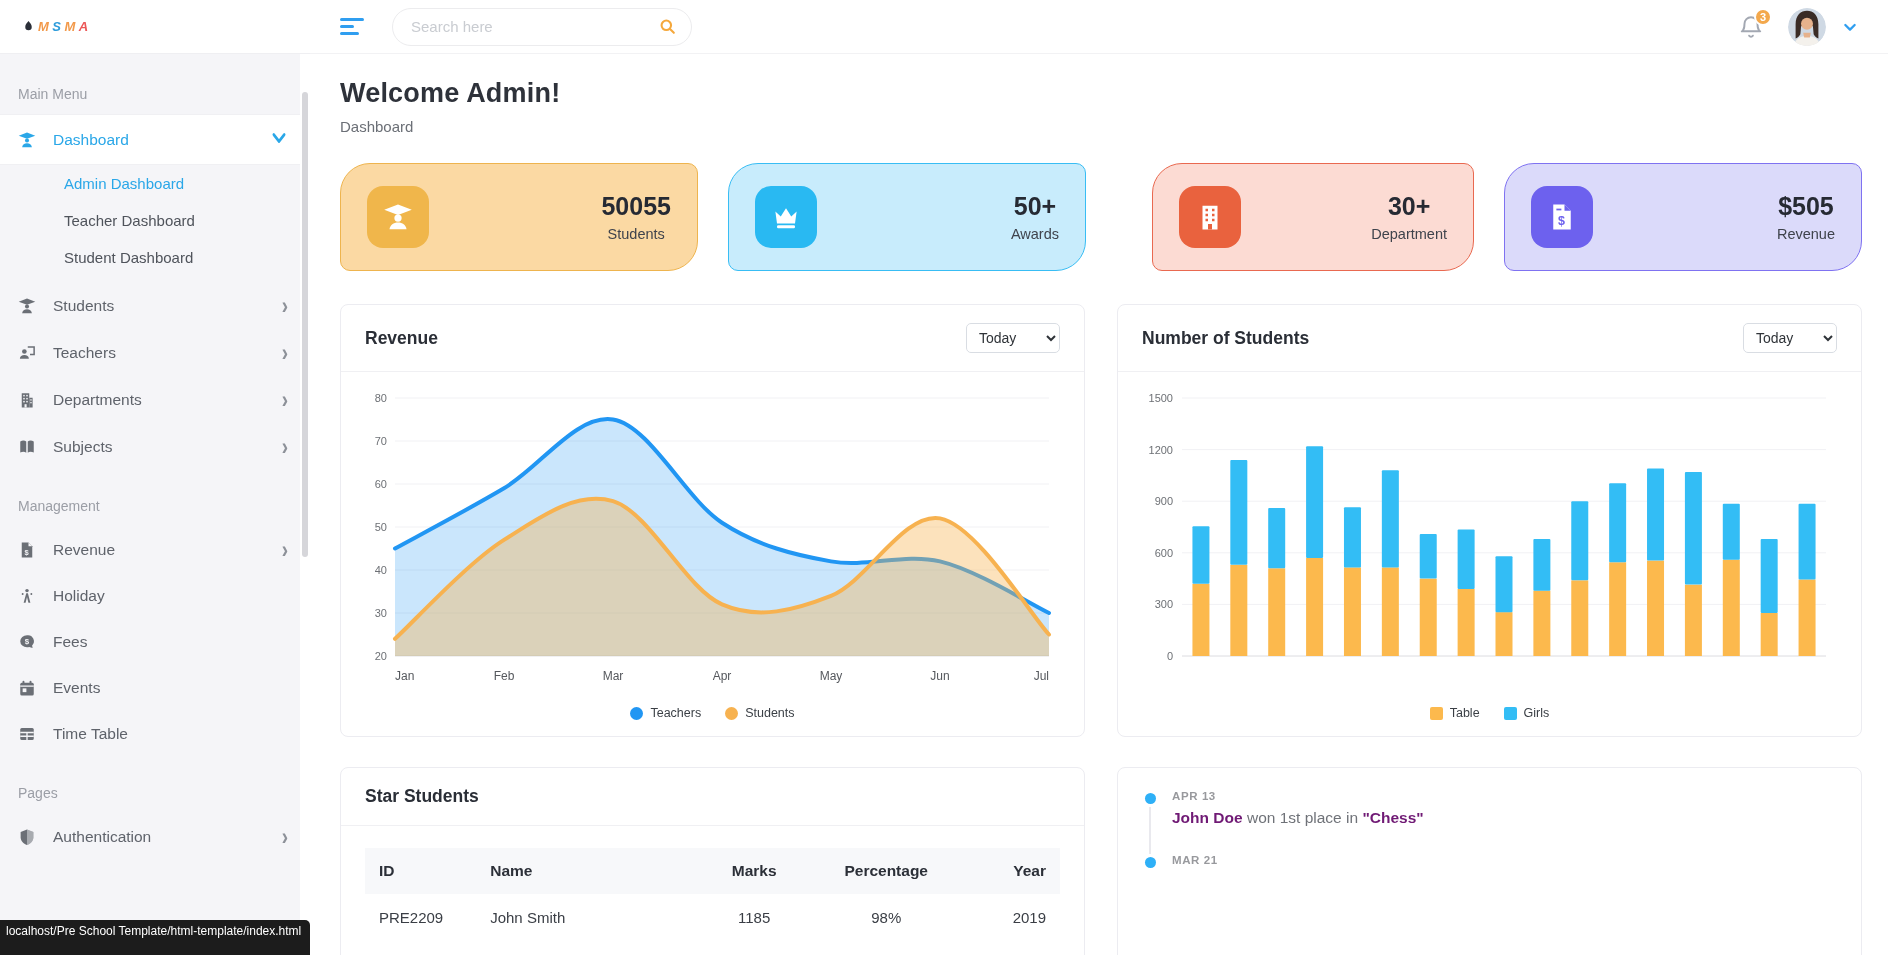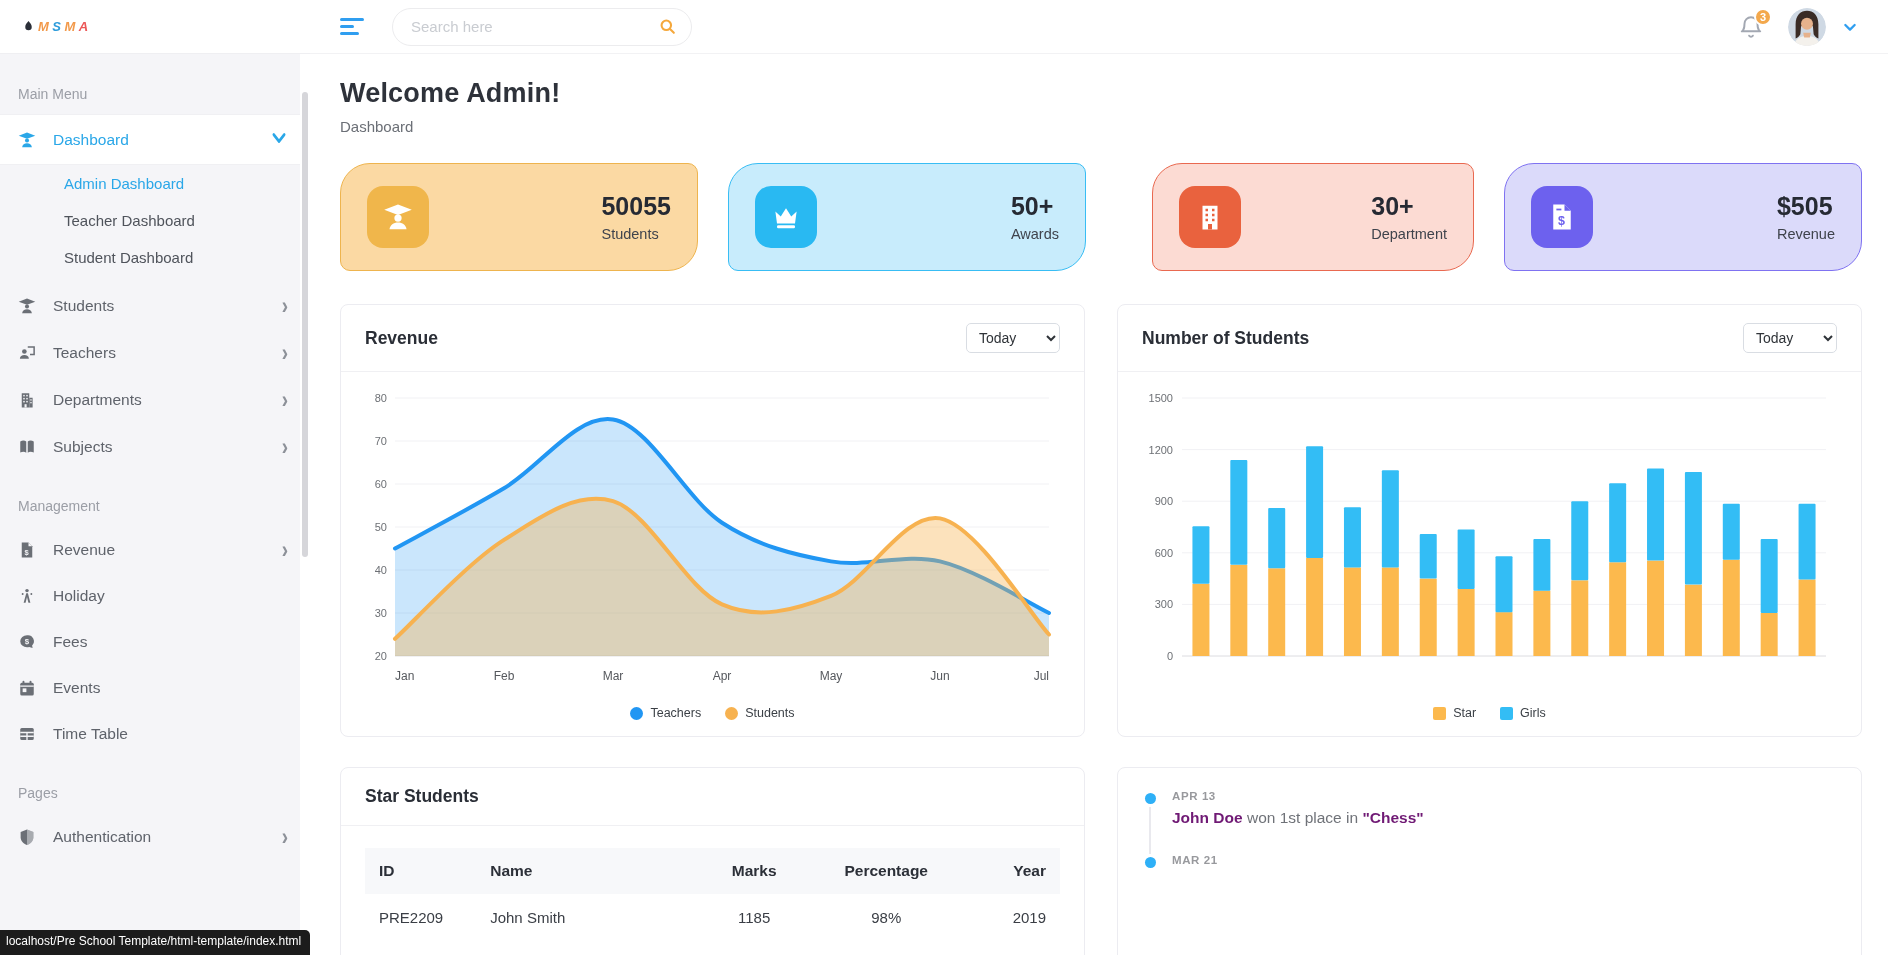--- a/index.html
+++ b/index.html
@@ -58,21 +58,21 @@
   .content { padding:24px 26px 0 30px; }
   .page-title { font-size:27px; font-weight:700; color:#2e323a; letter-spacing:.2px; }
   .breadcrumb { font-size:15px; color:#6b6f76; margin-top:9px; }
 
   .stats-row { display:grid; grid-template-columns:repeat(4,1fr); gap:30px; margin-top:28px; }
   .stat-card { height:108px; border-radius:30px 10px 30px 10px; display:flex;
     align-items:center; justify-content:space-between; padding:0 26px; border:1px solid; }
   .stat-tile { width:62px; height:62px; border-radius:16px; display:flex;
     align-items:center; justify-content:center; }
   .stat-tile svg { width:30px; height:30px; }
-  .stat-right { text-align:left; }
+  .stat-right { text-align:center; }
   .stat-value { font-size:25px; font-weight:700; color:#262a33; }
   .stat-label { font-size:14.5px; color:#3f434c; margin-top:5px; }
   .c-yellow { background:#fbd9a3; border-color:#eeb44e; }
   .c-yellow .stat-tile { background:#f0b64b; --tile:#f0b64b; }
   .c-blue { background:#c8ecfc; border-color:#38bdf4; }
   .c-blue .stat-tile { background:#29b9f2; --tile:#29b9f2; }
   .c-red { background:#fcdbd3; border-color:#e96950;margin-left:36px; }
   .c-red .stat-tile { background:#e9623e; --tile:#e9623e; }
   .c-purple { background:#dbdafa; border-color:#7f72f1; }
   .c-purple .stat-tile { background:#6d61ee; --tile:#6d61ee; }
@@ -106,21 +106,21 @@
   .act-item { display:flex; gap:16px; min-height:64px; }
   .act-rail { display:flex; flex-direction:column; align-items:center; width:12px; }
   .act-dot { width:11px; height:11px; border-radius:50%; background:#2eb0f7; flex:0 0 auto;
     margin-top:3px; }
   .act-line { width:2px; flex:1; background:#e9e9ee; margin-top:3px; }
   .act-date { font-size:11.5px; font-weight:700; color:#98999d; letter-spacing:.6px; }
   .act-text { font-size:15.5px; color:#6f7278; margin-top:7px; }
   .act-text b { color:#701a75; }
 
   .status-bubble { position:absolute; left:0; bottom:0; background:#1c1c1c; color:#fff;
-    font-size:12px; padding:4px 9px 7px 6px; border-radius:0 5px 0 0; z-index:20;
+    font-size:12px; padding:4px 9px 17px 6px; border-radius:0 5px 0 0; z-index:20;
     white-space:nowrap; }
 
   svg text { font-family:"Liberation Sans",sans-serif; }
 </style>
 </head>
 <body>
 
 <aside class="sidebar">
   <div class="logo-bar">
     <div class="logo">
@@ -472,21 +472,21 @@
               <rect x="586.7941176470589" y="119.77999999999999" width="17" height="55.90000000000002" fill="#33bdf5" rx="1"></rect>
               <rect x="624.6764705882354" y="229" width="17" height="43" fill="#fcb94d"></rect>
               <rect x="624.6764705882354" y="155.04" width="17" height="73.96000000000001" fill="#33bdf5" rx="1"></rect>
               <rect x="662.5588235294118" y="195.46" width="17" height="76.53999999999999" fill="#fcb94d"></rect>
               <rect x="662.5588235294118" y="119.77999999999999" width="17" height="75.68000000000002" fill="#33bdf5" rx="1"></rect>
             </svg>
         </div>
         <div class="legend-row" id="bar-legend">
             <span class="legend-item">
               <span class="legend-swatch square" style="background: rgb(252, 185, 77);"></span>
-              <span>Star</span>
+              <span>Table</span>
             </span>
             <span class="legend-item">
               <span class="legend-swatch square" style="background: rgb(51, 189, 245);"></span>
               <span>Girls</span>
             </span>
           </div>
       </div>
     </div>
 
     <div class="bottom-row">

